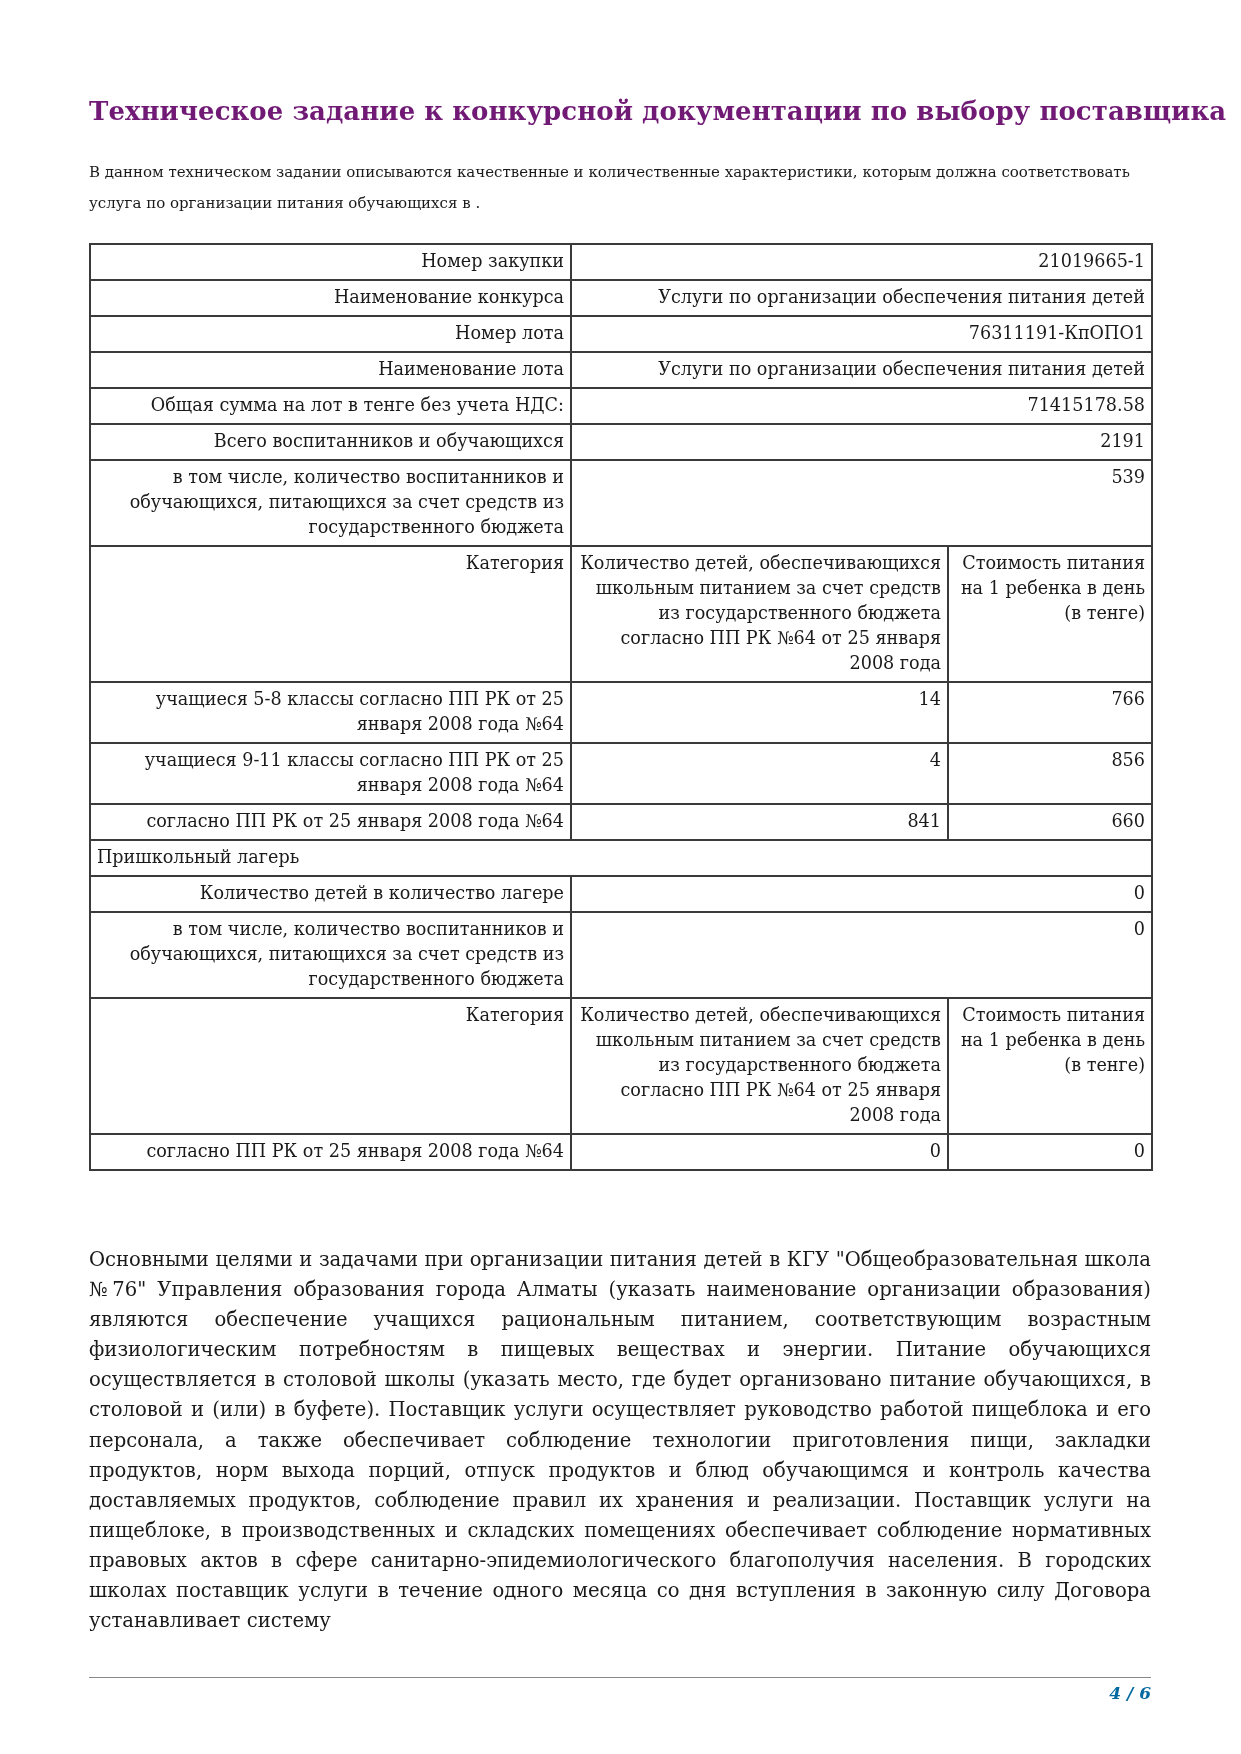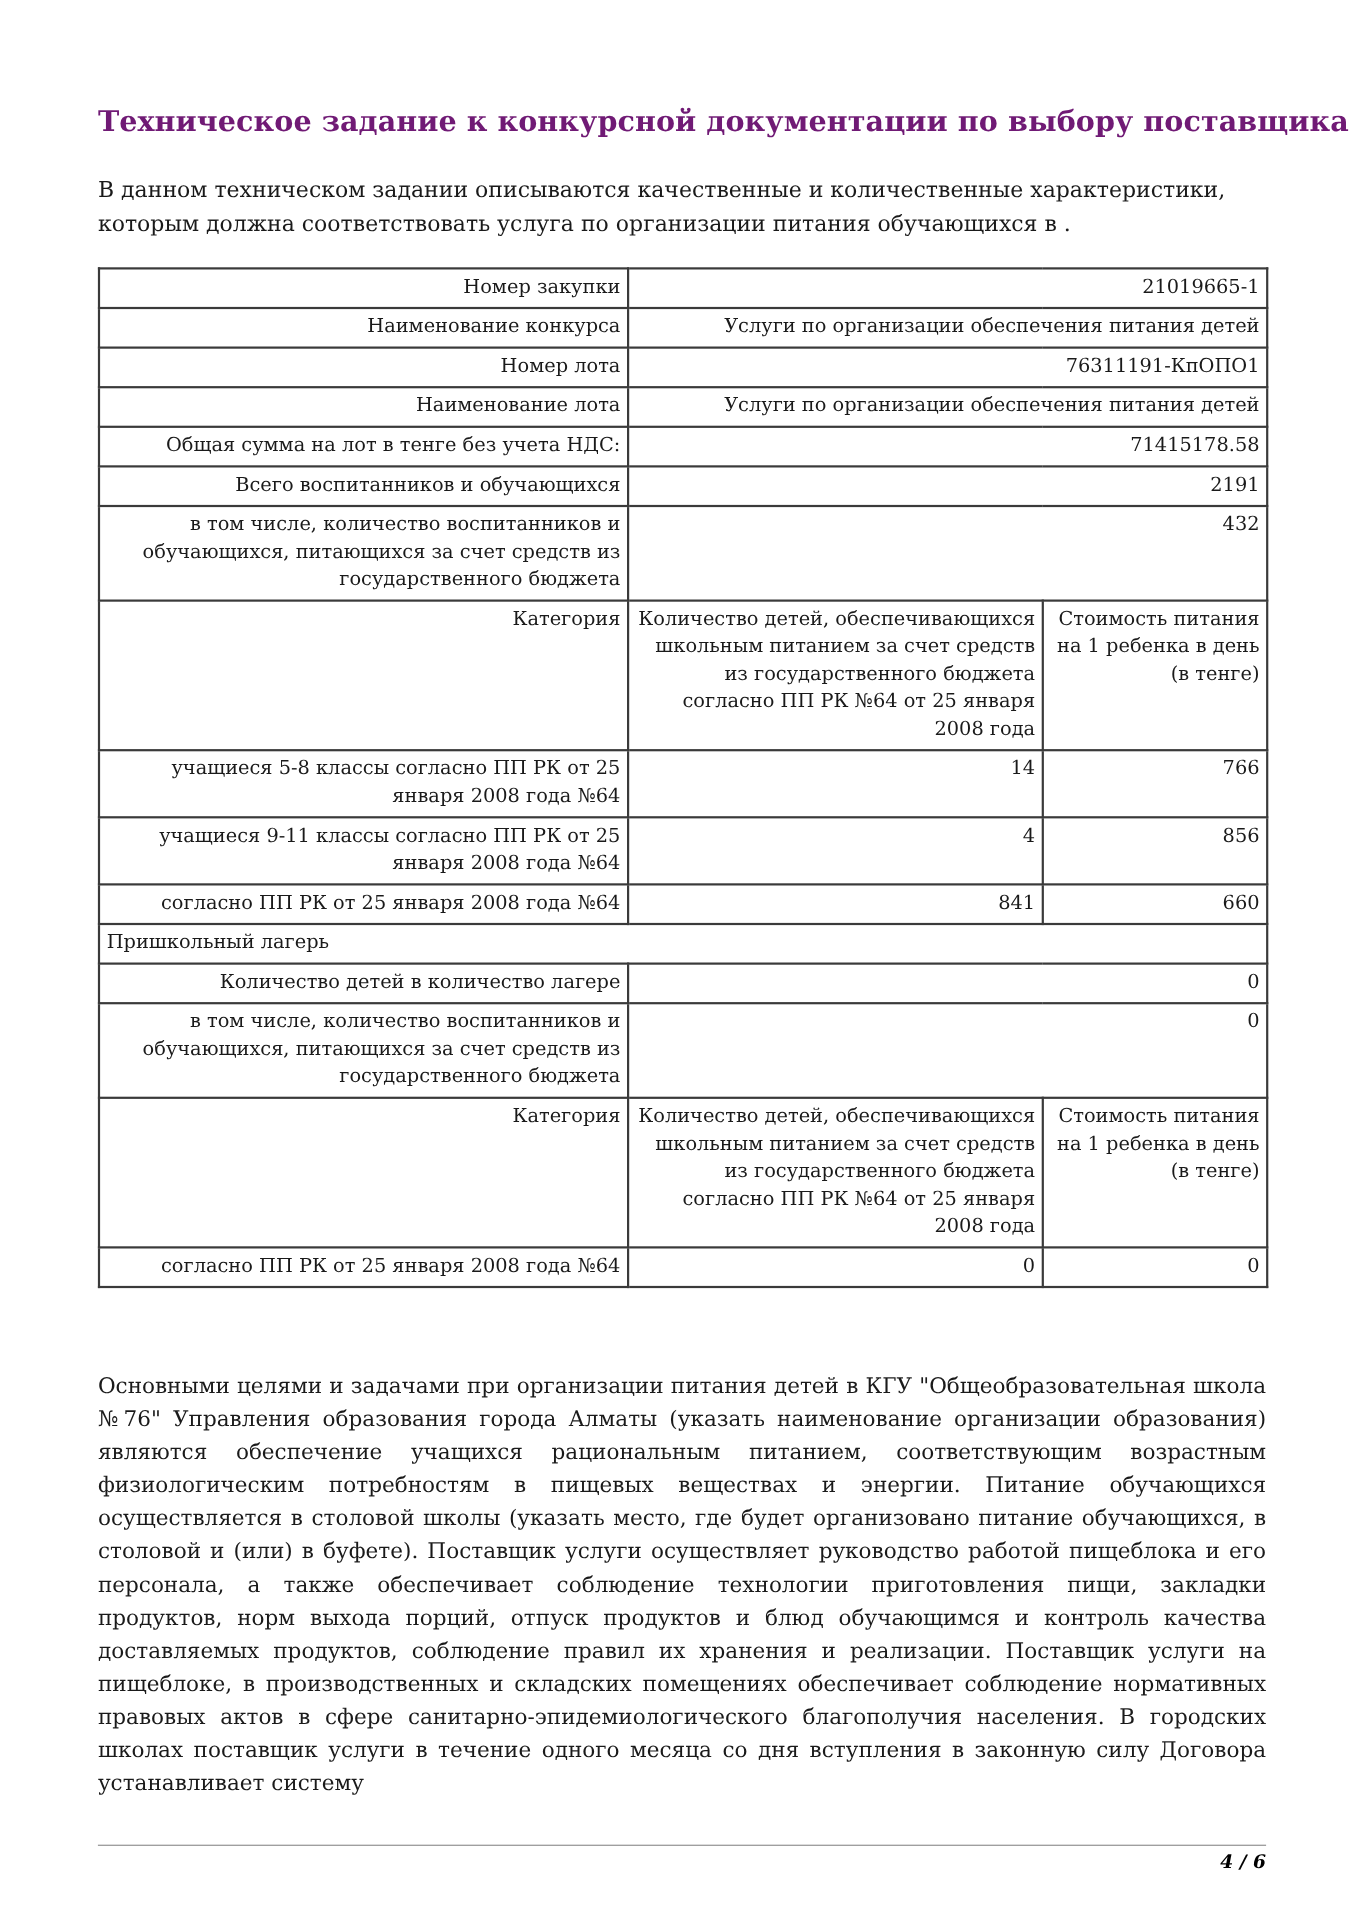--- a/index.html
+++ b/index.html
@@ -2,32 +2,32 @@
 <html><head>
 <meta charset="utf-8">
 <style>
   html, body { margin: 0; padding: 0; background: #ffffff; }
   body { width: 1241px; height: 1754px; position: relative; overflow: hidden;
          font-family: "DejaVu Serif", serif; color: #1a1a1a; }
   .page { position: absolute; left: 89px; top: 0; width: 1062px; }
   h1 { position: absolute; top: 96px; left: 0; margin: 0; font-size: 26px; font-weight: bold;
        letter-spacing: 0.05px; white-space: nowrap; color: #701a75; }
   .intro { position: absolute; top: 157px; left: 0; width: 1062px; margin: 0;
-           font-size: 20px; line-height: 31px; }
+           font-size: 15px; line-height: 31px; }
   table.spec { position: absolute; top: 243px; left: 0; width: 1062px;
                border-collapse: collapse; font-size: 17.6px; line-height: 25px; table-layout: fixed; }
   table.spec td { border: 2px solid #3a3a3a; padding: 4px 6px 5px 6px; vertical-align: top; text-align: right; }
   table.spec td.center { text-align: left; }
   col.c1 { width: 481px; } col.c2 { width: 377px; } col.c3 { width: 204px; }
   .body-text { position: absolute; top: 1245px; left: 0; width: 1062px; margin: 0;
                font-size: 19.6px; line-height: 30.1px; text-align: justify; }
   .footer-rule { position: absolute; top: 1677px; left: 0; width: 1062px; height: 0;
                  border-top: 1px solid #888; }
   .page-num { position: absolute; top: 1683px; right: 0; font-size: 17px; font-weight: bold;
-              font-style: italic; color: #000000; }
+              font-style: italic; color: #0369a1; }
 </style>
 </head>
 <body>
 
 <div class="page">
   <h1>Техническое задание к конкурсной документации по выбору поставщика</h1>
   <p class="intro">В данном техническом задании описываются качественные и количественные характеристики, которым должна соответствовать услуга по организации питания обучающихся в .</p>
 
   <table class="spec">
     <colgroup>
@@ -55,21 +55,21 @@
       <tr>
         <td>Общая сумма на лот в тенге без учета НДС:</td>
         <td colspan="2">71415178.58</td>
       </tr>
       <tr>
         <td>Всего воспитанников и обучающихся</td>
         <td colspan="2">2191</td>
       </tr>
       <tr>
         <td>в том числе, количество воспитанников и обучающихся, питающихся за счет средств из государственного бюджета</td>
-        <td colspan="2">432</td>
+        <td colspan="2">539</td>
       </tr>
 
       <tr>
         <td>Категория</td>
         <td>Количество детей, обеспечивающихся школьным питанием за счет средств из государственного бюджета согласно ПП РК №64 от 25 января 2008 года</td>
         <td>Стоимость питания на 1 ребенка в день (в тенге)</td>
       </tr>
       <tr>
         <td>учащиеся 5-8 классы согласно ПП РК от 25 января 2008 года №64</td>
         <td>14</td>

